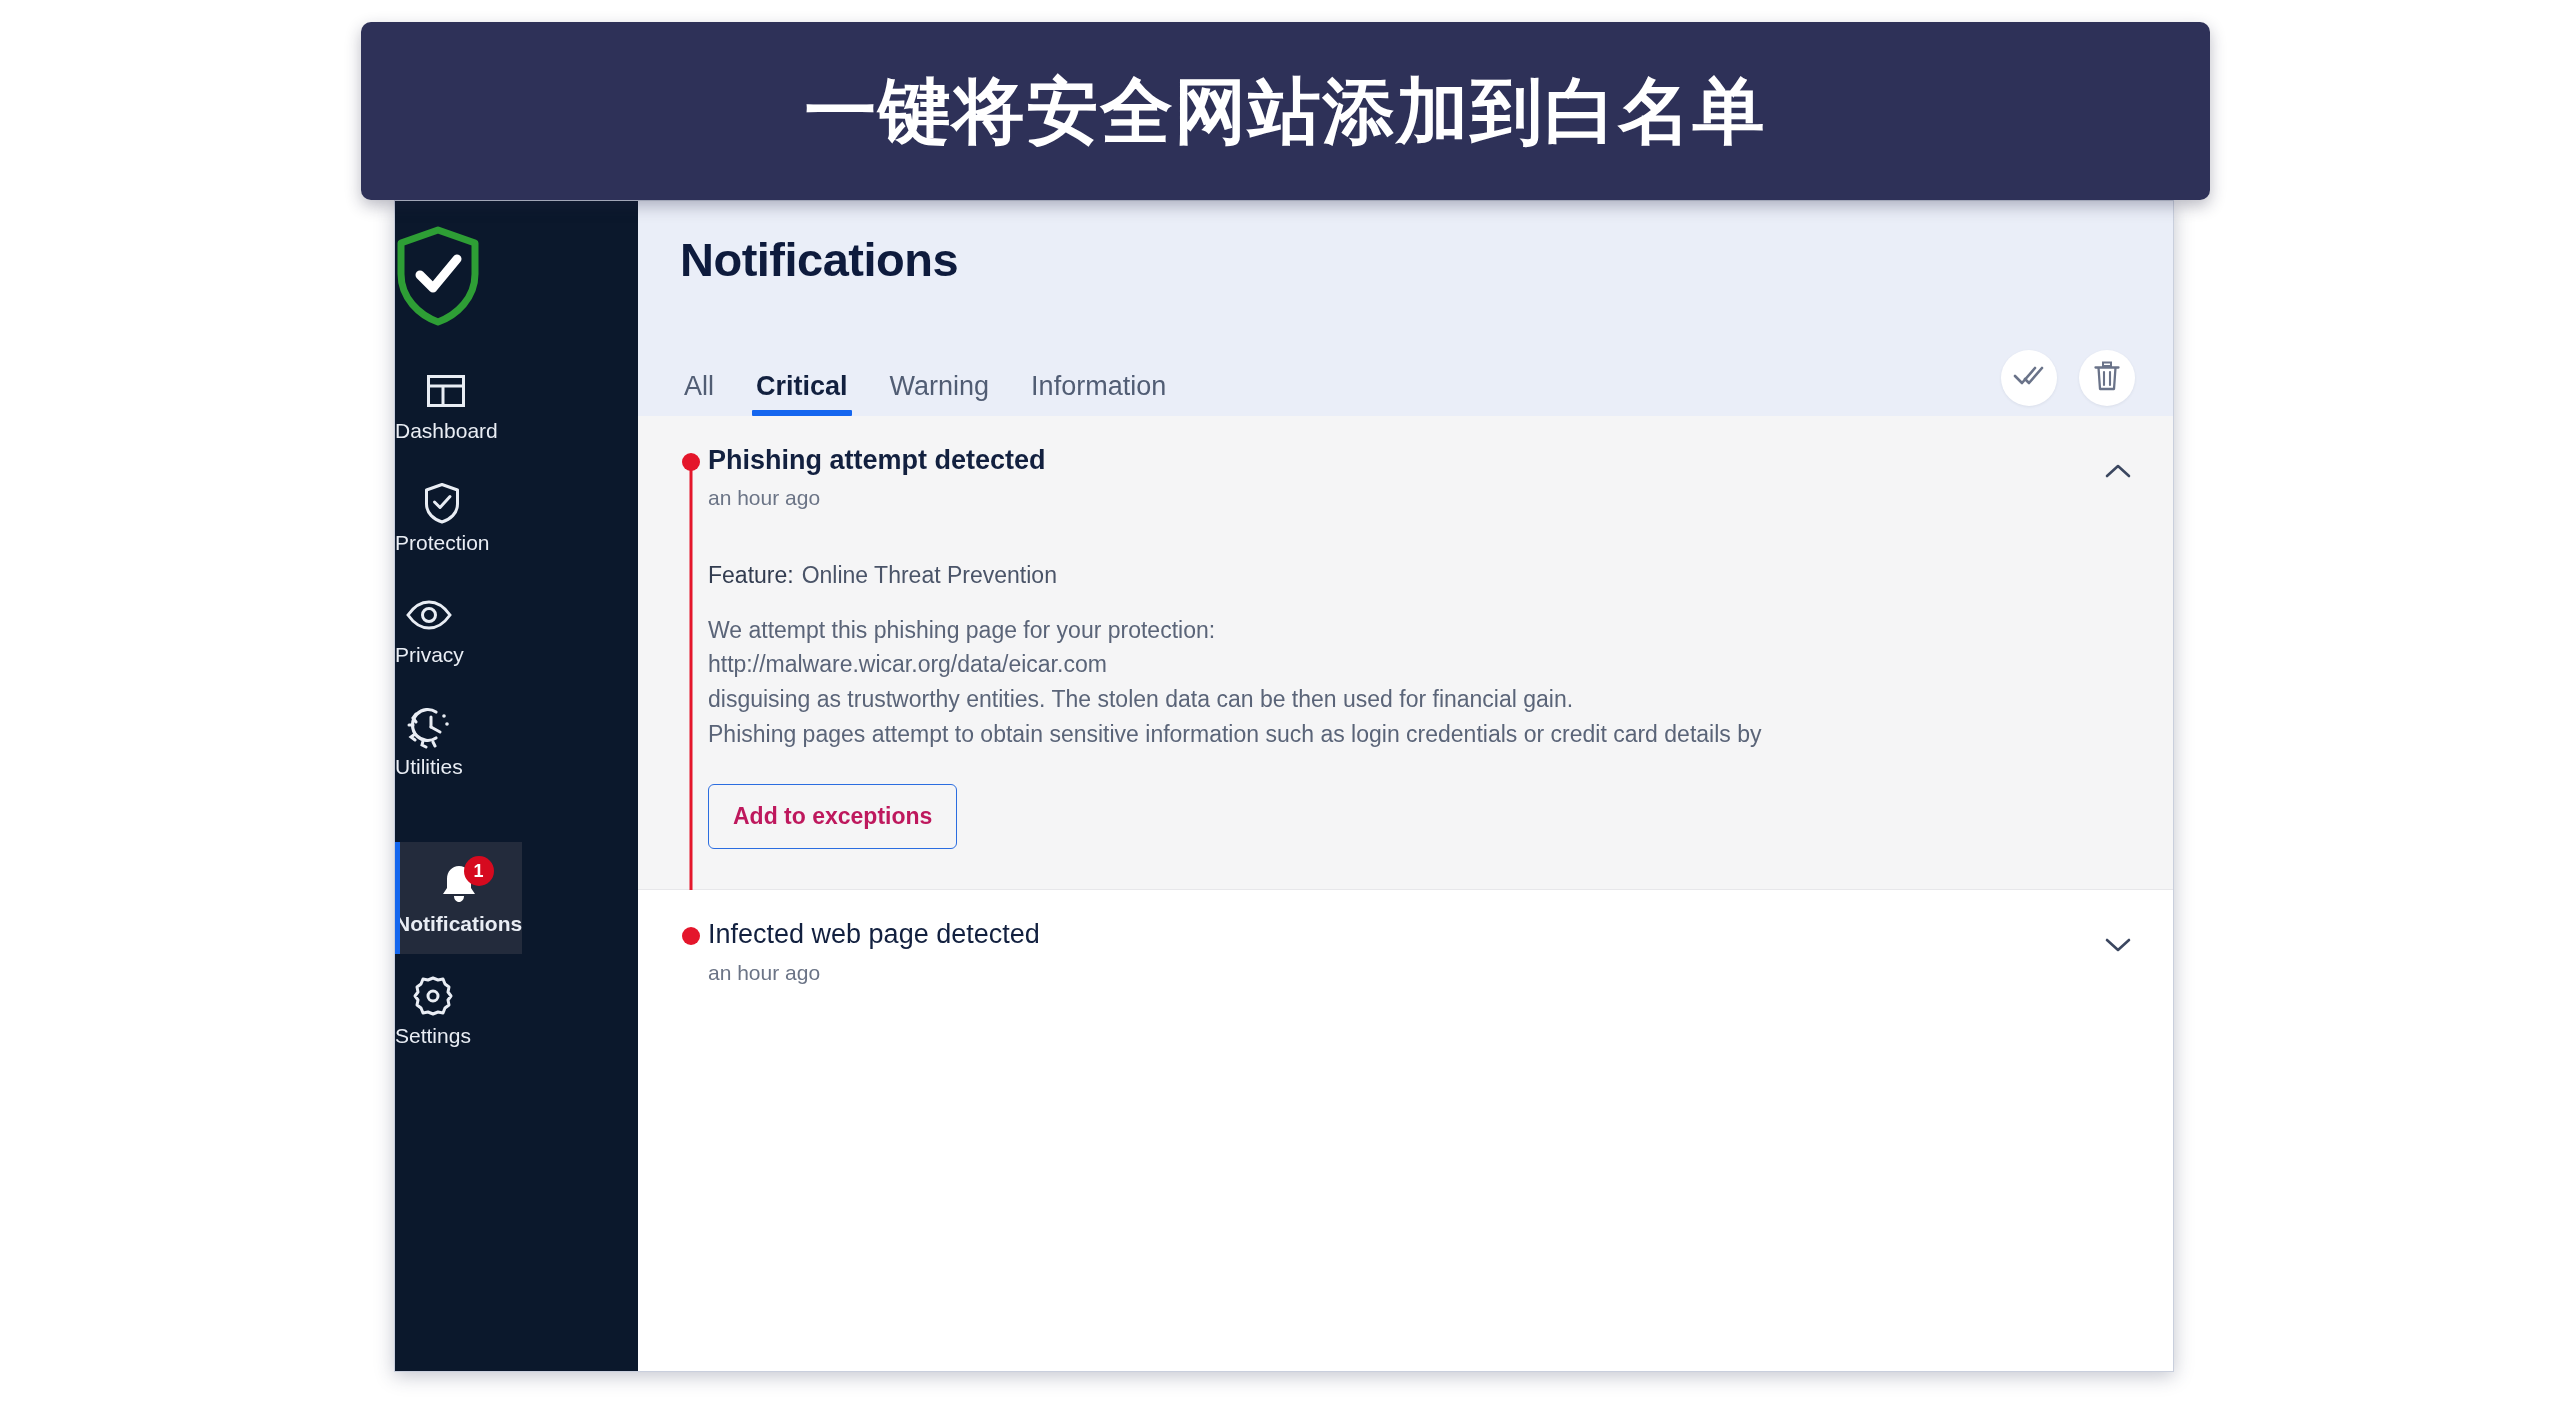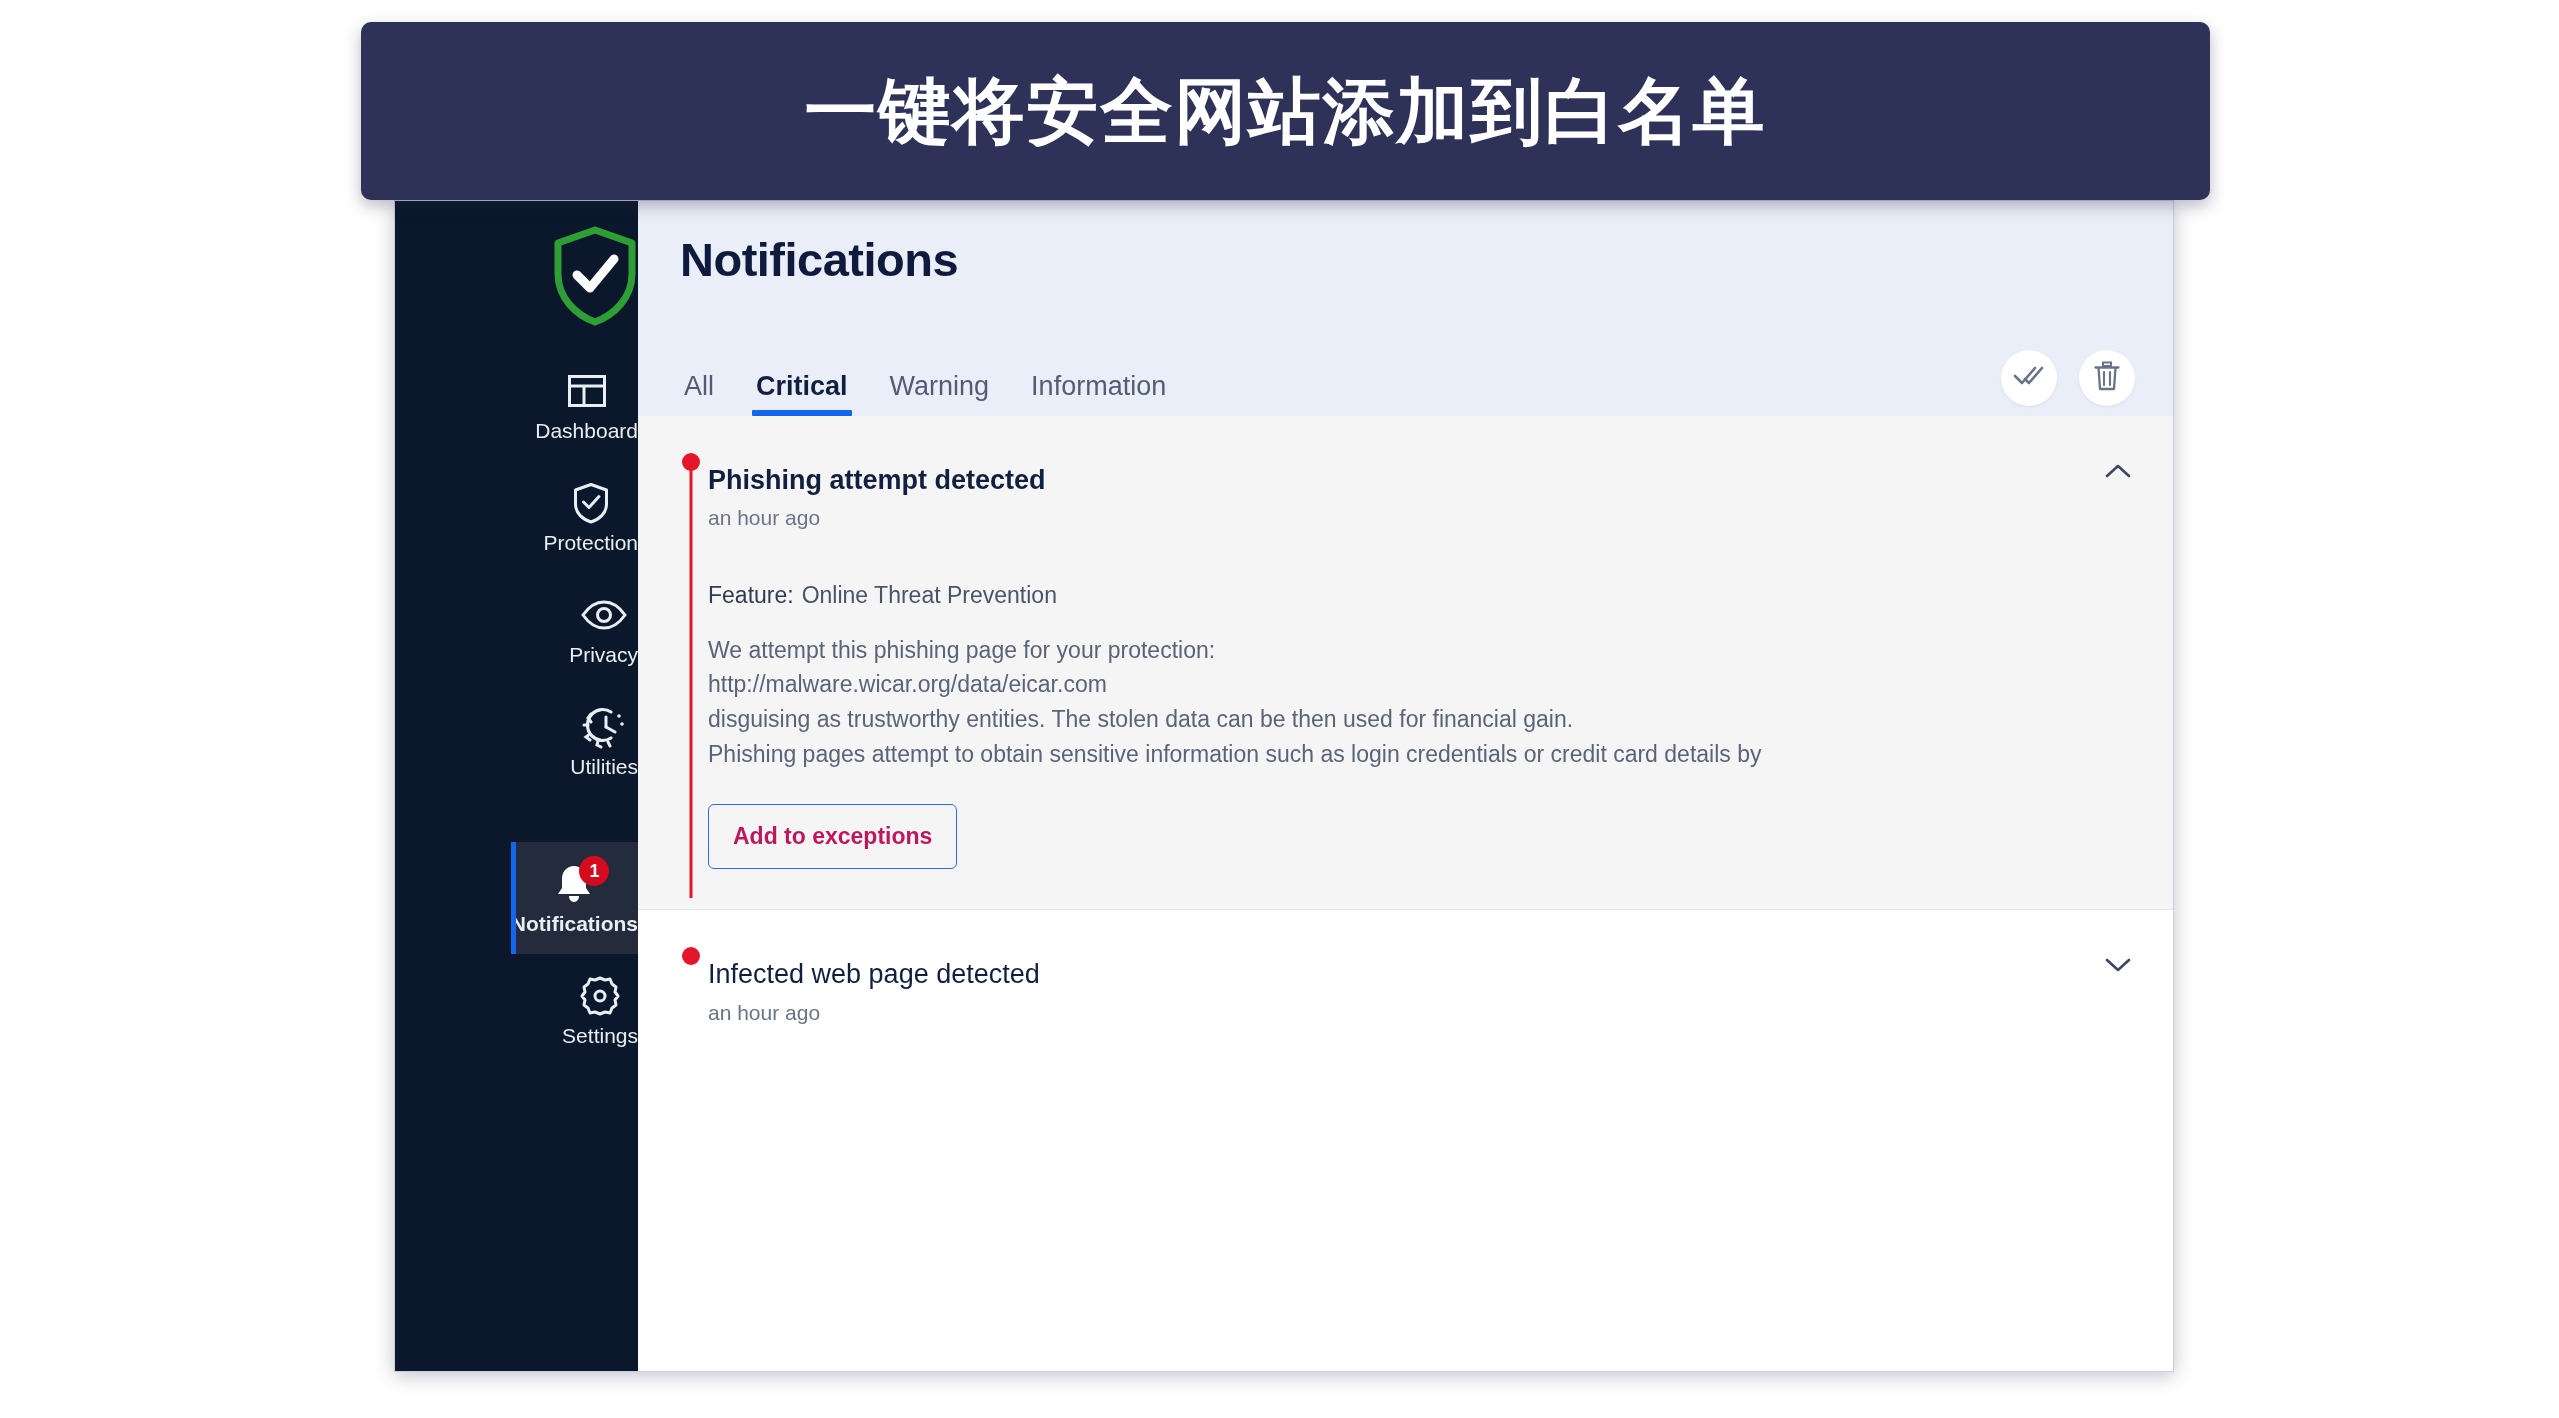--- a/index.html
+++ b/index.html
@@ -57,21 +57,21 @@
     border: 1px solid #c9cfdd;
   }
 
   
   #sidebar {
     width: 243px;
     min-width: 243px;
     background: #0b182c;
     display: flex;
     flex-direction: column;
-    align-items: flex-end;
+    align-items: flex-start;
     position: relative;
   }
   #brand-logo {
     height: 148px;
     display: flex;
     align-items: center;
     justify-content: center;
     padding-top: 6px;
     box-sizing: border-box;
   }
@@ -263,21 +263,20 @@
     width: 3px;
     background: #e4162b;
   }
   .notif-titles {
     margin-left: 6px;
   }
   .notif-title {
     font-size: 27px;
     color: #12203f;
     line-height: 1.25;
-    margin-top: 20px;
   }
   .notif-title.bold {
     font-weight: 700;
   }
   .notif-time {
     font-size: 21px;
     color: #6b7486;
     margin-top: 8px;
     line-height: 1.2;
   }

